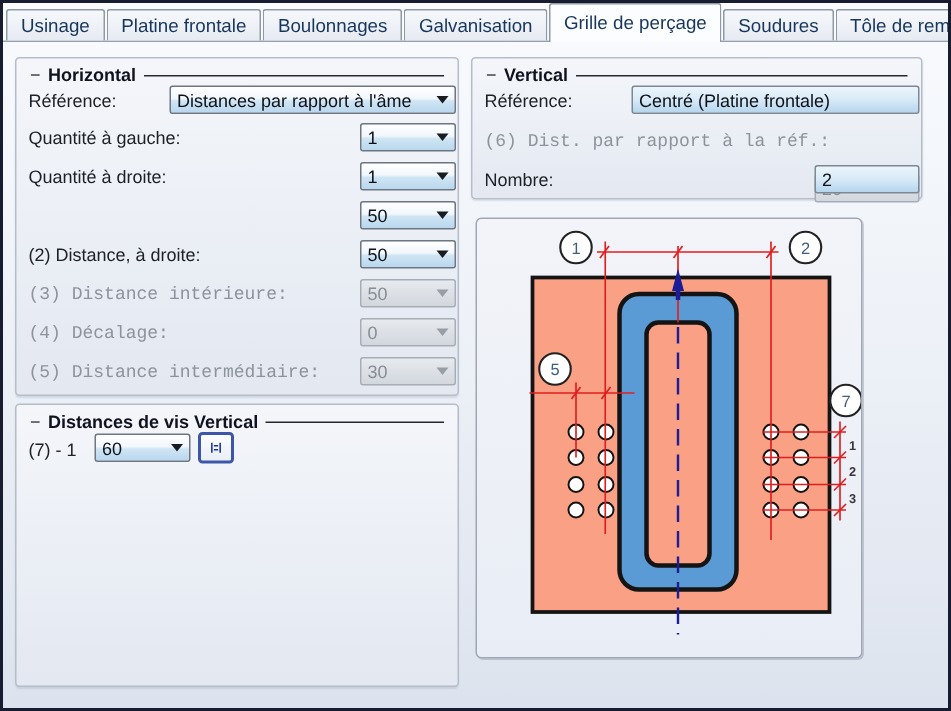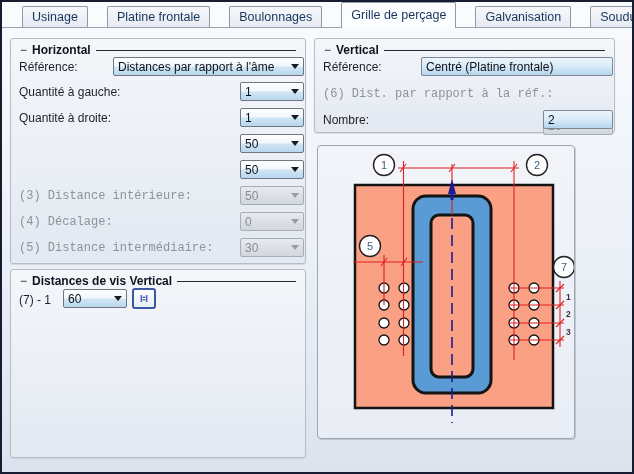--- a/index.html
+++ b/index.html
@@ -14,21 +14,21 @@
   
   .tabbar {
     position:absolute; top:0; left:0; right:0; height:26px;
     display:flex; align-items:flex-end; padding-left:2px;
     border-bottom:1px solid #97a0ae; background:#fafbfd;
   }
   .tab {
     height:21px; line-height:20px; padding:0 9px; margin-right:1px;
     font-size:12.5px; color:#16365c; white-space:nowrap;
     background:linear-gradient(#f6f8fb,#e6eaf2);
-    border:1px solid #8e98a6; border-bottom:none; border-radius:2px 2px 0 0;margin-left:18px;
+    border:1px solid #8e98a6; border-bottom:none; border-radius:2px 2px 0 0;
   }
   .tab.active {
     height:26px; line-height:25px; margin-bottom:-1px; position:relative; z-index:2;
     background:#fcfdff; font-size:12.5px;
   }
   
   .group {
     position:absolute; border:1px solid #b6bdc9; border-radius:3px;
     background:linear-gradient(#f4f6fa,#e3e8f1);
     box-shadow:0 1px 1px rgba(140,150,170,.25);
@@ -77,22 +77,22 @@
 </style>
 </head>
 <body>
 
 <div class="window">
 
   <div class="tabbar">
     <div class="tab">Usinage</div>
     <div class="tab">Platine frontale</div>
     <div class="tab">Boulonnages</div>
+    <div class="tab">Galvanisation</div>
     <div class="tab active">Grille de perçage</div>
-    <div class="tab">Galvanisation</div>
     <div class="tab">Soudures</div>
     <div class="tab">Tôle de remplissage</div>
   </div>
 
   <div class="group" style="left:8px; top:36px; width:296px; height:226px;">
     <div class="gtitle">
       <span class="minus">−</span>
       <span>Horizontal</span>
       <span class="rule"></span>
     </div>
@@ -119,20 +119,23 @@
     <div class="combo" style="left:229px; top:69px; width:64px;">
       <span class="val">1</span>
       <span class="arr"></span>
     </div>
 
     <div class="combo" style="left:229px; top:95px; width:64px;">
       <span class="val">50</span>
       <span class="arr"></span>
     </div>
 
+    <div class="row" style="top:121px;">
+      <span class="lbl">(2) Distance, à droite:</span>
+    </div>
     <div class="combo" style="left:229px; top:121px; width:64px;">
       <span class="val">50</span>
       <span class="arr"></span>
     </div>
 
     <div class="row" style="top:147px;">
       <span class="lbl dis">(3) Distance intérieure:</span>
     </div>
     <div class="combo dis" style="left:229px; top:147px; width:64px;">
       <span class="val">50</span>

